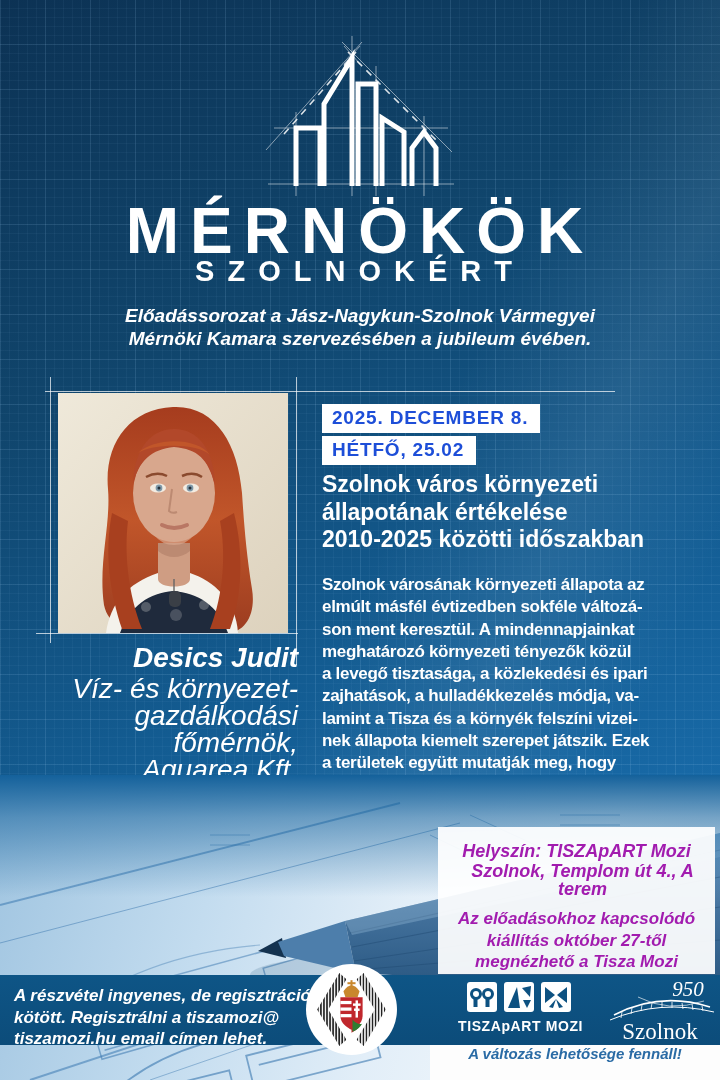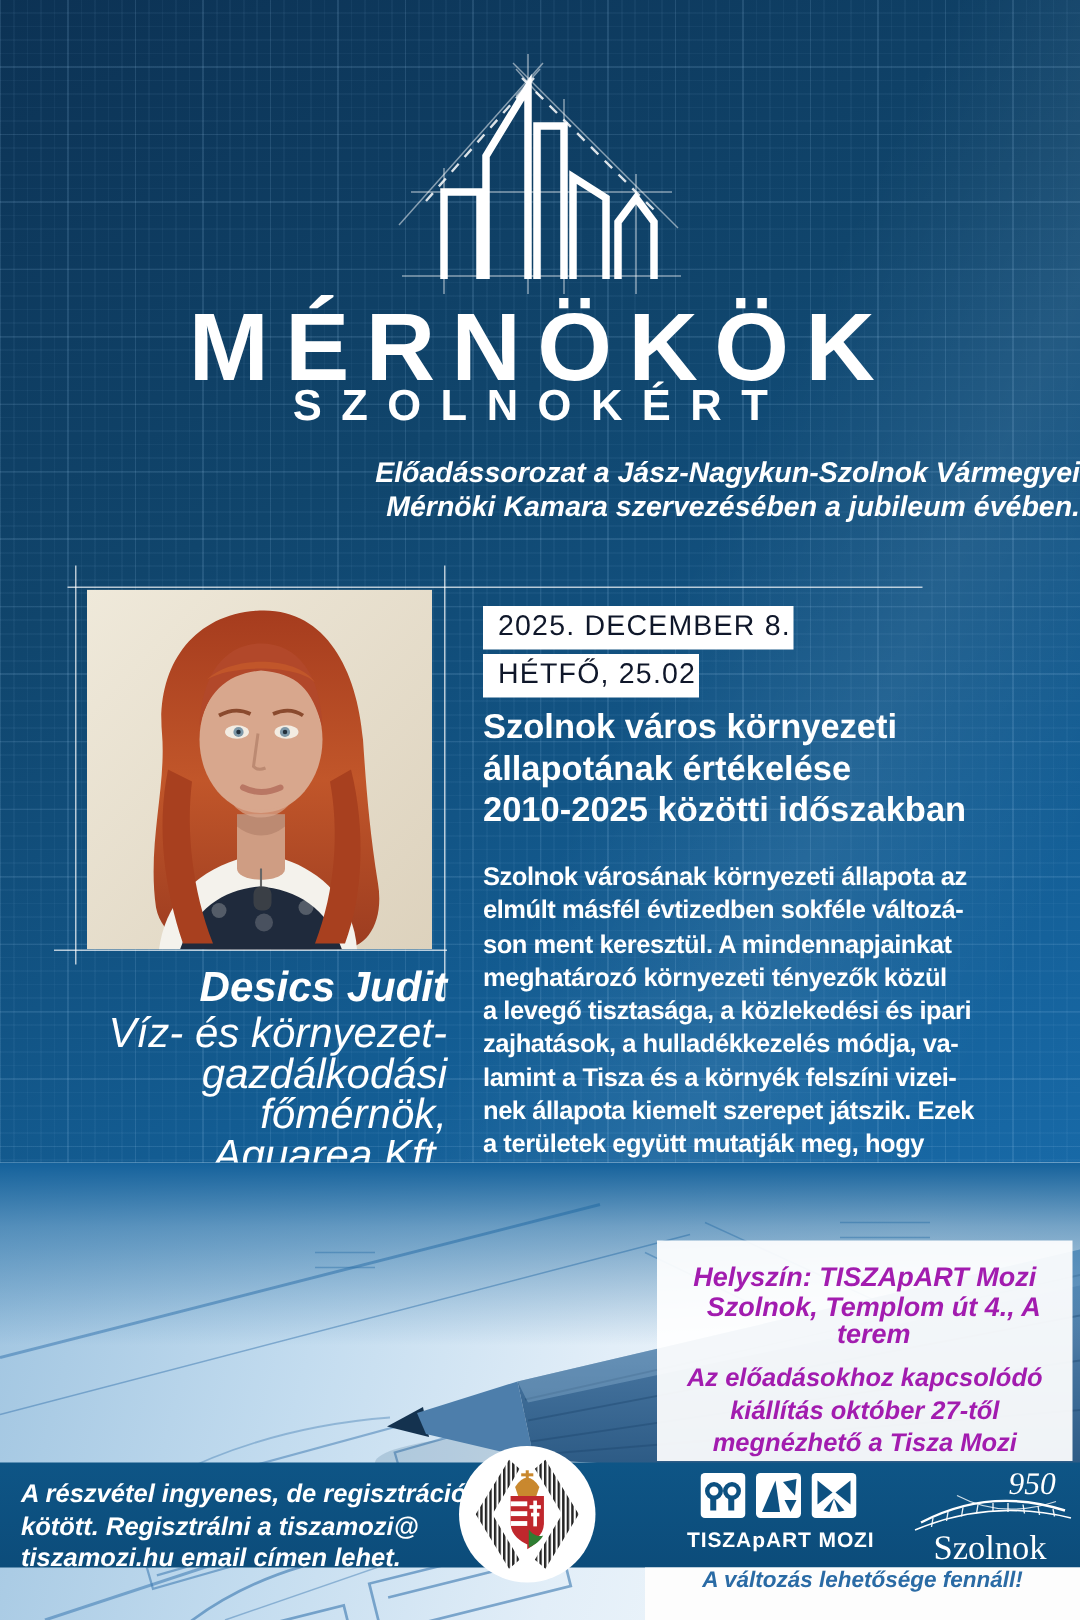--- a/index.html
+++ b/index.html
@@ -14,33 +14,33 @@
       repeating-linear-gradient(90deg, rgba(150,195,235,0.05) 0 1px, transparent 1px 9px),
       linear-gradient(155deg,#0c3254 0%,#10456c 30%,#135c92 58%,#186aa8 80%,#1d73b2 100%);
     color:#fff;
   }
   .abs{position:absolute;}
   
   .main-title{left:0;right:0;top:196px;text-align:center;font-weight:bold;
     font-size:64px;letter-spacing:11px;line-height:1.1;white-space:nowrap;}
   .sub-title{left:0;right:0;top:255px;text-align:center;font-weight:bold;
     font-size:29px;letter-spacing:13px;white-space:nowrap;}
-  .series-subtitle{left:0;right:0;top:304px;text-align:right;font-style:italic;
+  .series-subtitle{left:0;right:0;top:304px;text-align:center;font-style:italic;
     font-weight:bold;font-size:19px;line-height:23px;}
   
   .gline{background:rgba(255,255,255,0.7);}
   
   .photo-frame{left:58px;top:393px;width:230px;height:240px;overflow:hidden;}
   
   .speaker{left:10px;top:641px;width:288px;text-align:right;}
   .speaker-name{font-size:28px;font-weight:bold;font-style:italic;line-height:34px;}
   .speaker-role{font-size:28px;font-style:italic;line-height:27px;}
   
-  .badge{display:inline-block;background:#ffffff;color:#0f172a;font-weight:normal;
-    font-size:19px;letter-spacing:0.8px;padding:3px 2px 4px 10px;white-space:nowrap;}
+  .badge{display:inline-block;background:#ffffff;color:#1d4ed8;font-weight:bold;
+    font-size:19px;letter-spacing:0.8px;padding:3px 12px 4px 10px;white-space:nowrap;}
   .badges{left:322px;top:404px;line-height:0;}
   .badge-row{margin-bottom:3px;line-height:normal;}
   .lecture-title{left:322px;top:471px;width:398px;font-weight:bold;font-size:23px;
     line-height:27.5px;white-space:nowrap;}
   .body-text{left:322px;top:574px;width:398px;font-weight:bold;font-size:17px;
     letter-spacing:-0.3px;line-height:22.3px;white-space:nowrap;}
   
   .venue-box{left:438px;top:827px;width:277px;height:147px;background:rgba(255,255,255,0.93);
     color:#a21caf;text-align:center;padding-top:13px;box-sizing:border-box;}
   .venue-title{font-weight:bold;font-style:italic;font-size:18px;line-height:22px;}

